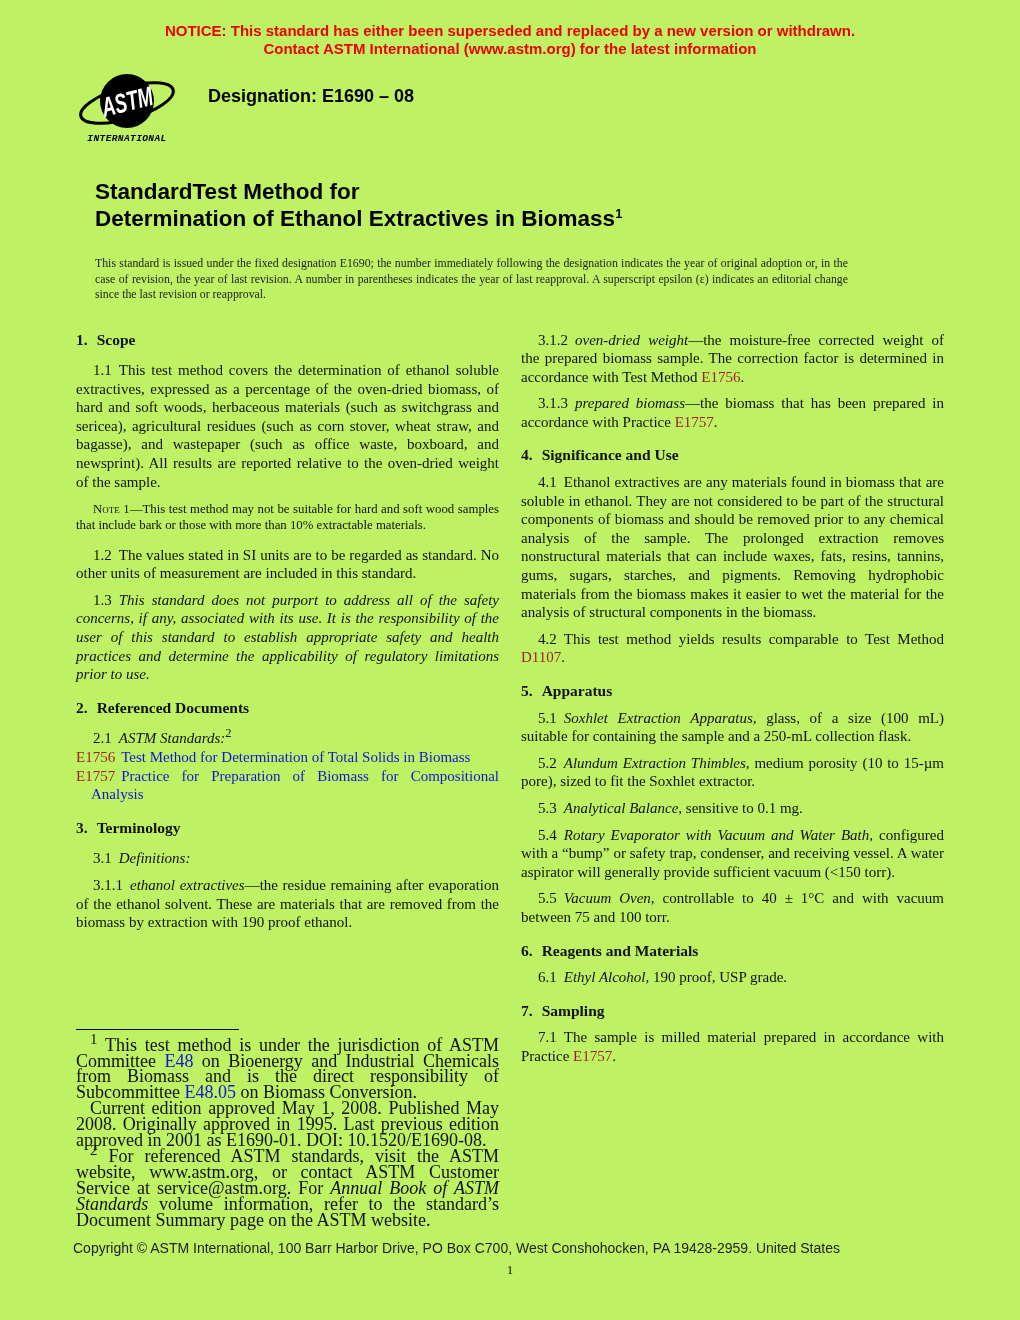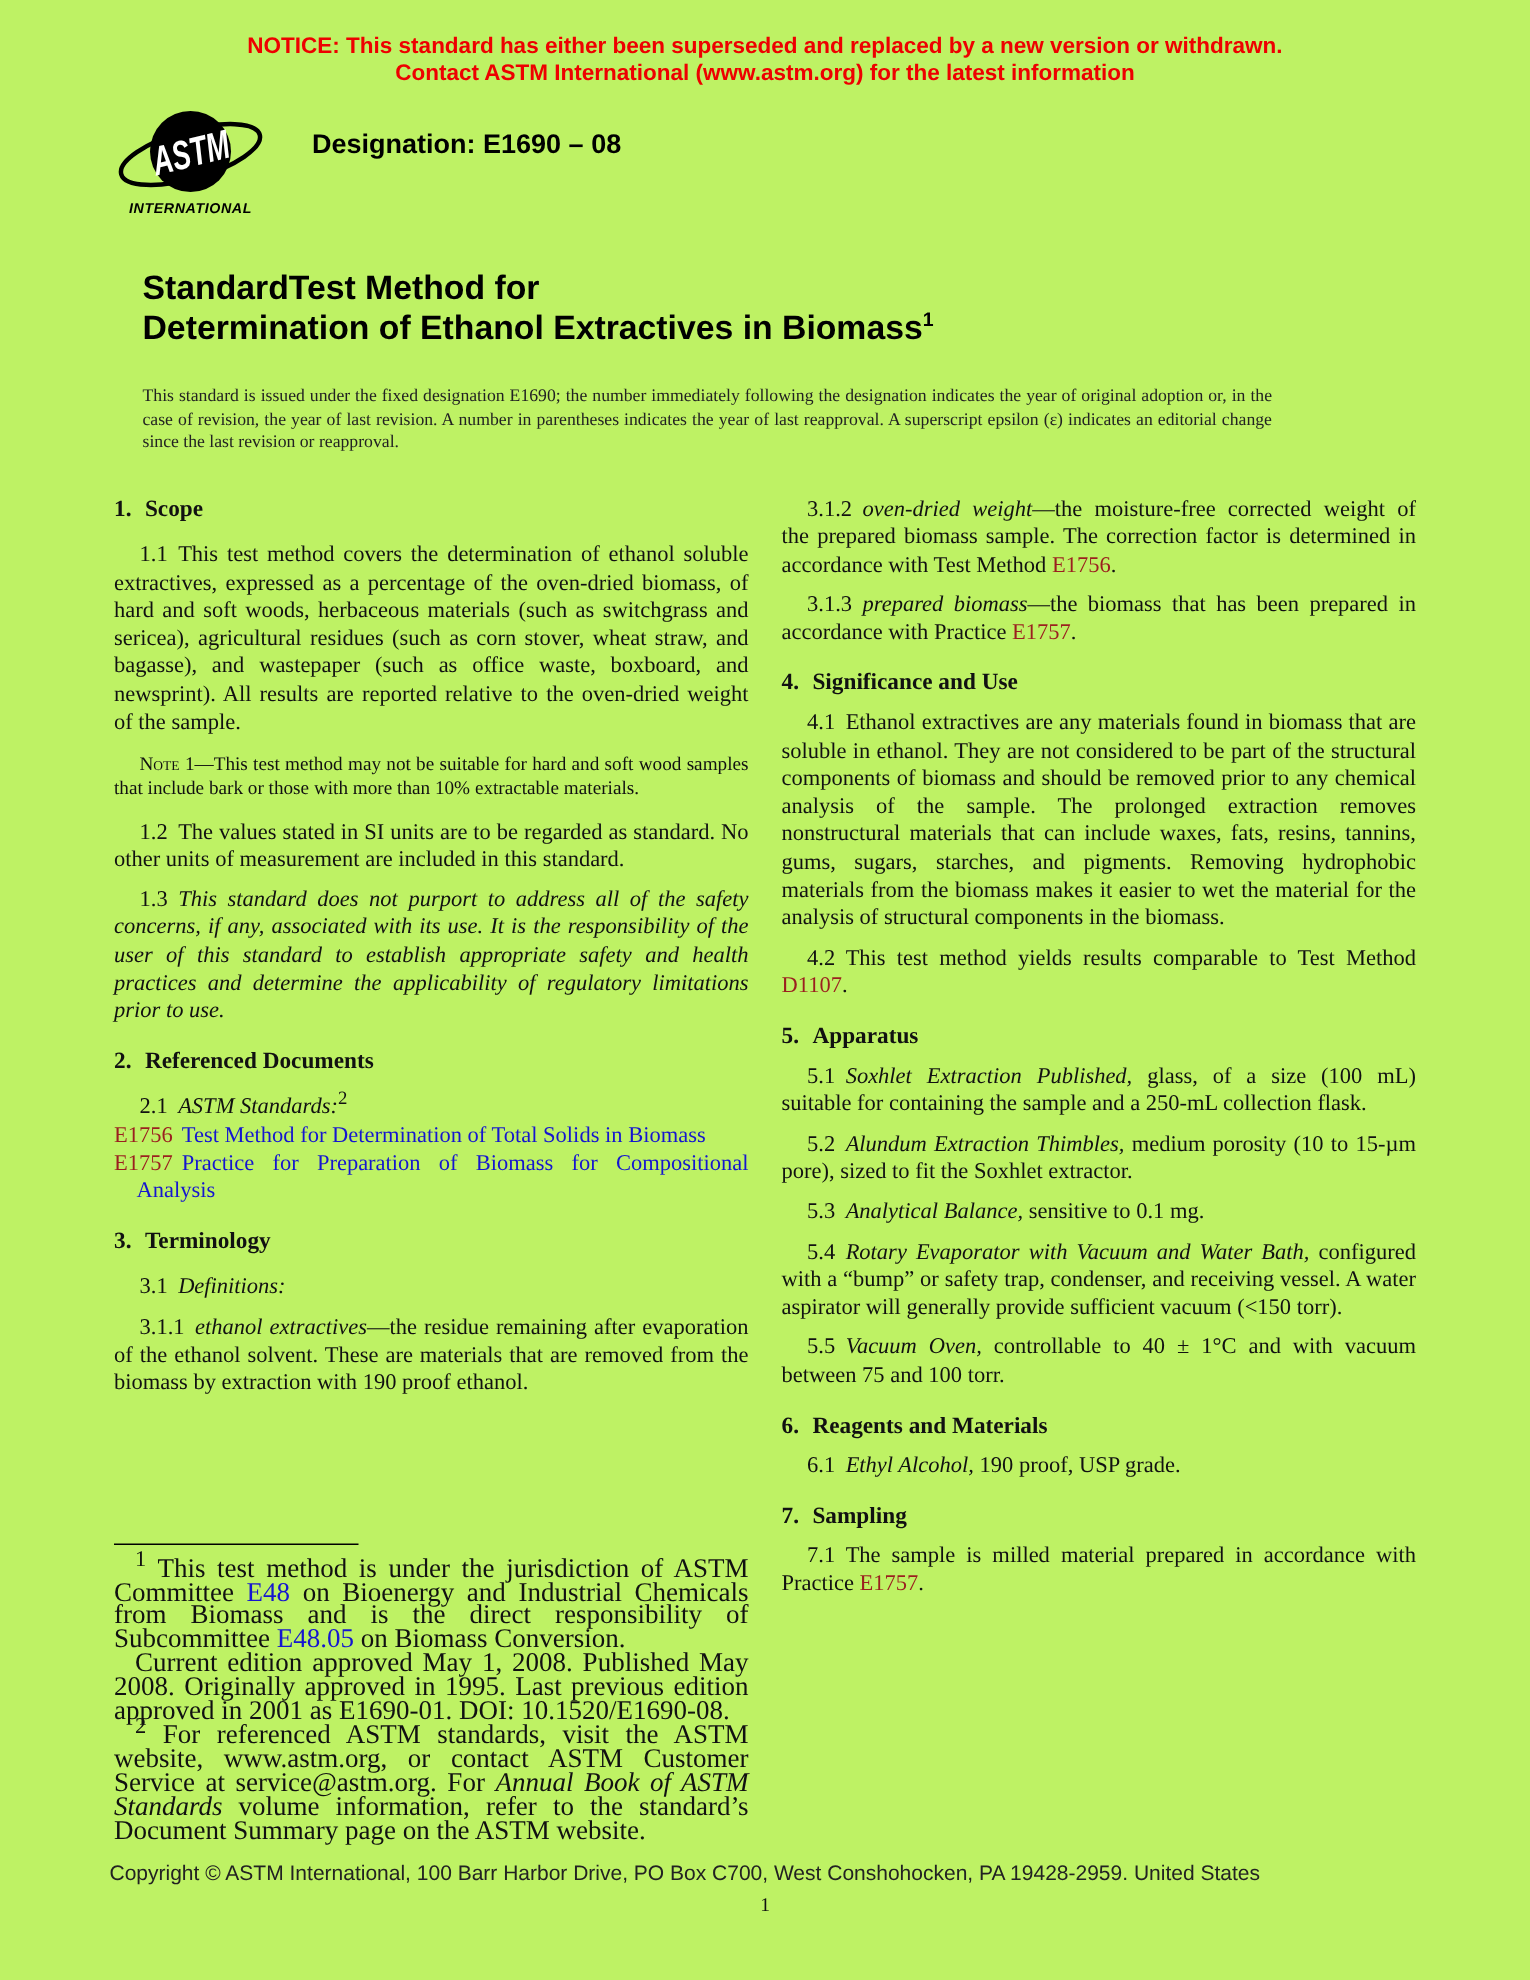--- a/index.html
+++ b/index.html
@@ -4,21 +4,21 @@
 <style>
   html,body{margin:0;padding:0;background:#ffffff;}
   .page{position:relative;width:1020px;height:1320px;background:#bef264;overflow:hidden;
         font-family:"Liberation Serif",serif;color:#111;}
   
   .notice{padding-top:22px;text-align:center;font-family:"Liberation Sans",sans-serif;
           font-weight:bold;color:#ee0000;font-size:15px;line-height:18px;}
   
   .header-row{position:relative;margin:12px 75px 0 75px;height:82px;}
   .logo{position:absolute;left:0;top:0;width:104px;text-align:center;}
-  .logo-intl{font-family:Liberation Sans, sans-serif;font-weight:bold;font-style:italic;
+  .logo-intl{font-family:Liberation Mono, monospace;font-weight:bold;font-style:italic;
              font-size:9.5px;letter-spacing:.4px;margin-top:-5px;color:#000;}
   .designation{position:absolute;left:97px;top:16px;font-family:"Liberation Sans",sans-serif;
                font-weight:bold;font-size:18px;color:#000;padding-left:36px;}
   
   .title-block{margin:26px 170px 0 95px;font-family:"Liberation Sans",sans-serif;
                font-weight:bold;font-size:22.5px;line-height:27px;color:#000;}
   .title-block sup{font-size:13px;}
   
   .issue-note{margin:24px 172px 0 95px;font-size:11.8px;line-height:15.5px;text-align:justify;color:#222;}
   
@@ -122,21 +122,21 @@
       <p class="para"><span class="pnum">3.1.3</span><span class="it">prepared biomass</span><span>—the biomass that has been prepared in accordance with Practice </span><span class="link-red">E1757</span><span>.</span></p>
 
       <h3 class="sec-head"><span>4.</span><span class="sec-label">Significance and Use</span></h3>
 
       <p class="para"><span class="pnum">4.1</span><span>Ethanol extractives are any materials found in biomass that are soluble in ethanol. They are not considered to be part of the structural components of biomass and should be removed prior to any chemical analysis of the sample. The prolonged extraction removes nonstructural materials that can include waxes, fats, resins, tannins, gums, sugars, starches, and pigments. Removing hydrophobic materials from the biomass makes it easier to wet the material for the analysis of structural components in the biomass.</span></p>
 
       <p class="para"><span class="pnum">4.2</span><span>This test method yields results comparable to Test Method </span><span class="link-red">D1107</span><span>.</span></p>
 
       <h3 class="sec-head"><span>5.</span><span class="sec-label">Apparatus</span></h3>
 
-      <p class="para"><span class="pnum">5.1</span><span class="it">Soxhlet Extraction Published,</span><span> glass, of a size (100 mL) suitable for containing the sample and a 250-mL collection flask.</span></p>
+      <p class="para"><span class="pnum">5.1</span><span class="it">Soxhlet Extraction Apparatus,</span><span> glass, of a size (100 mL) suitable for containing the sample and a 250-mL collection flask.</span></p>
 
       <p class="para"><span class="pnum">5.2</span><span class="it">Alundum Extraction Thimbles,</span><span> medium porosity (10 to 15-µm pore), sized to fit the Soxhlet extractor.</span></p>
 
       <p class="para"><span class="pnum">5.3</span><span class="it">Analytical Balance,</span><span> sensitive to 0.1 mg.</span></p>
 
       <p class="para"><span class="pnum">5.4</span><span class="it">Rotary Evaporator with Vacuum and Water Bath,</span><span> configured with a “bump” or safety trap, condenser, and receiving vessel. A water aspirator will generally provide sufficient vacuum (&lt;150 torr).</span></p>
 
       <p class="para"><span class="pnum">5.5</span><span class="it">Vacuum Oven,</span><span> controllable to 40 ± 1°C and with vacuum between 75 and 100 torr.</span></p>
 
       <h3 class="sec-head"><span>6.</span><span class="sec-label">Reagents and Materials</span></h3>

